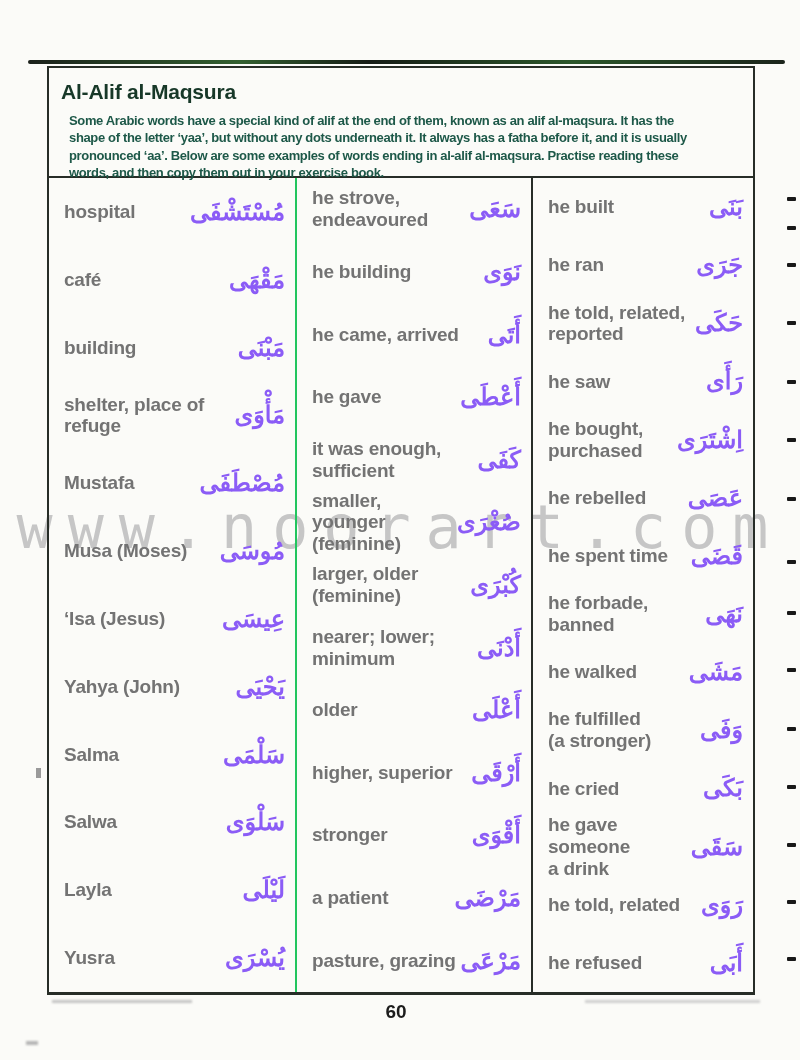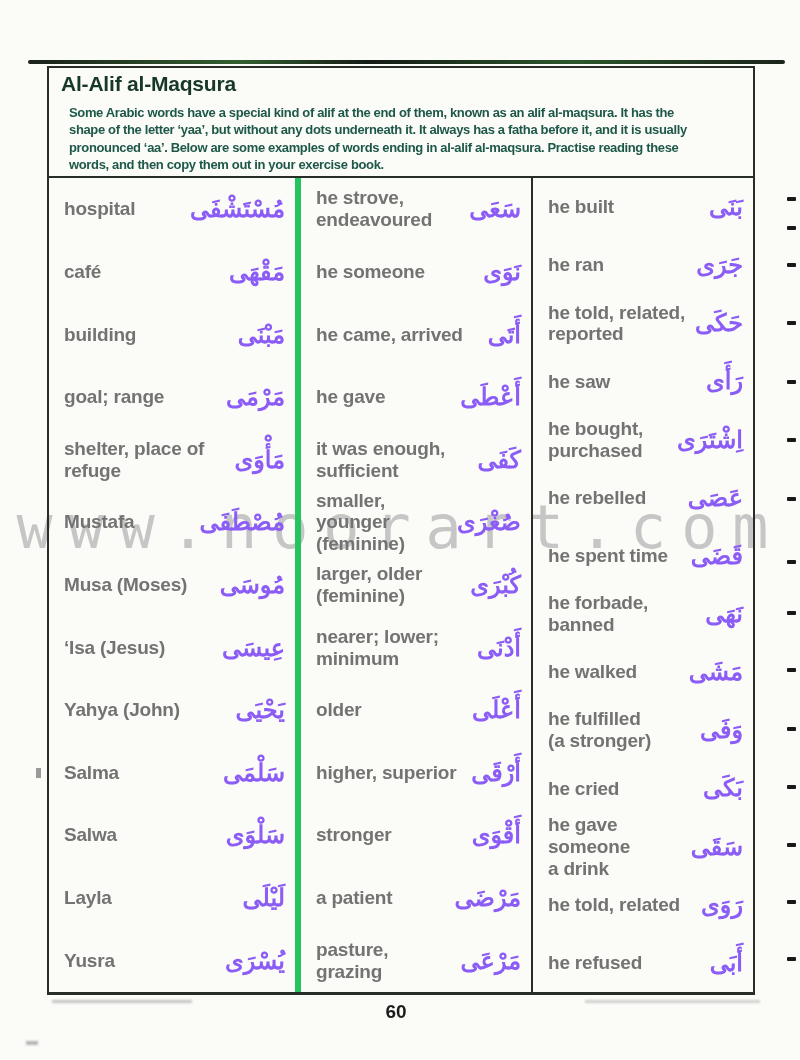--- a/index.html
+++ b/index.html
@@ -29,38 +29,38 @@
   }
 
   .frame {
     position: absolute; left: 47px; top: 66px; width: 708px; height: 929px;
     border: 2px solid #272d27; border-bottom-width: 3px;
     box-sizing: border-box; z-index: 2; overflow: hidden;
   }
 
   .header {
     box-sizing: border-box; height: 110px;
-    padding: 4px 10px 0 12px;
+    padding: 12px 10px 0 12px;
     border-bottom: 2px solid #272d27;
   }
   .header h1 {
     margin: 0 0 4px 0;
     font-size: 21px; font-weight: bold; letter-spacing: -0.2px;
     color: #173828;
   }
   .intro {
     margin: 8px; font-size: 13px; font-weight: 600;
     line-height: 17.4px; letter-spacing: -0.35px;
     color: #1d5848; white-space: pre-line;
   }
 
   .vocab-table { display: flex; height: calc(100% - 110px); }
   .vcol { display: flex; flex-direction: column; box-sizing: border-box; }
   .vcol:nth-child(1) { flex: 0 0 246px; }
-  .vcol:nth-child(2) { flex: 0 0 236px; border-left: 6px solid #22c55e; }
+  .vcol:nth-child(2) { flex: 0 0 236px; border-left: 2px solid #22c55e; }
   .vcol:nth-child(3) { flex: 1 1 auto;  border-left: 2px solid #272d27; }
 
   .vrow {
     flex: 1; display: flex; align-items: center; justify-content: space-between;
     padding: 0 10px 0 15px; overflow: hidden;
   }
   .en {
     font-size: 19px; font-weight: 600; color: #737373;
     line-height: 1.15; letter-spacing: -0.2px; white-space: pre-line;
   }
@@ -112,24 +112,20 @@
           </div>
           <div class="vrow">
             <div class="en">café</div>
             <div class="ar">مَقْهَى</div>
           </div>
           <div class="vrow">
             <div class="en">building</div>
             <div class="ar">مَبْنَى</div>
           </div>
           <div class="vrow">
-            <div class="en">goal; range</div>
-            <div class="ar">مَرْمَى</div>
-          </div>
-          <div class="vrow">
             <div class="en">shelter, place of
 refuge</div>
             <div class="ar">مَأْوَى</div>
           </div>
           <div class="vrow">
             <div class="en">Mustafa</div>
             <div class="ar">مُصْطَفَى</div>
           </div>
           <div class="vrow">
             <div class="en">Musa (Moses)</div>
@@ -160,21 +156,21 @@
             <div class="ar">يُسْرَى</div>
           </div>
         </div>
         <div class="vcol">
           <div class="vrow">
             <div class="en">he strove,
 endeavoured</div>
             <div class="ar">سَعَى</div>
           </div>
           <div class="vrow">
-            <div class="en">he someone</div>
+            <div class="en">he building</div>
             <div class="ar">نَوَى</div>
           </div>
           <div class="vrow">
             <div class="en">he came, arrived</div>
             <div class="ar">أَتَى</div>
           </div>
           <div class="vrow">
             <div class="en">he gave</div>
             <div class="ar">أَعْطَى</div>
           </div>

